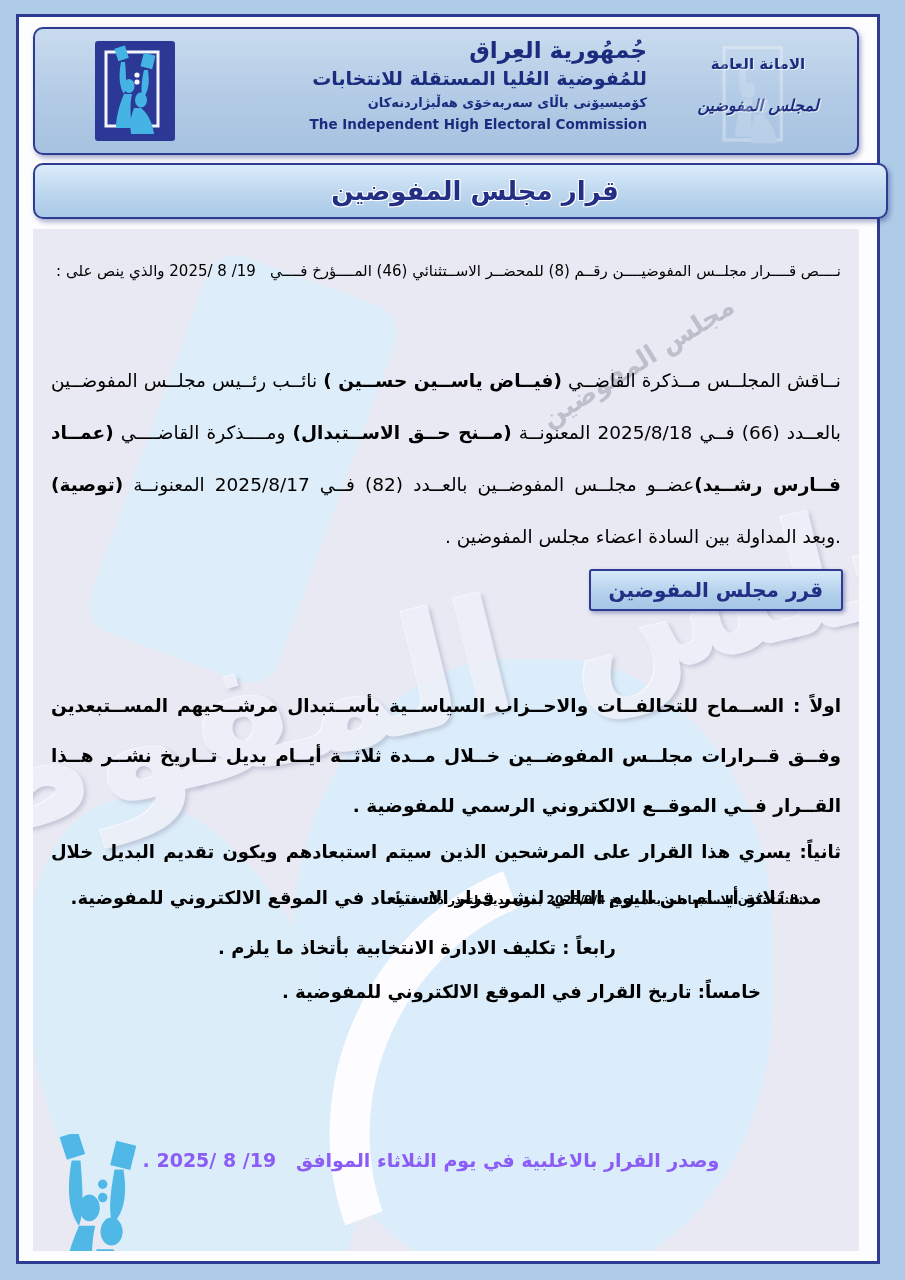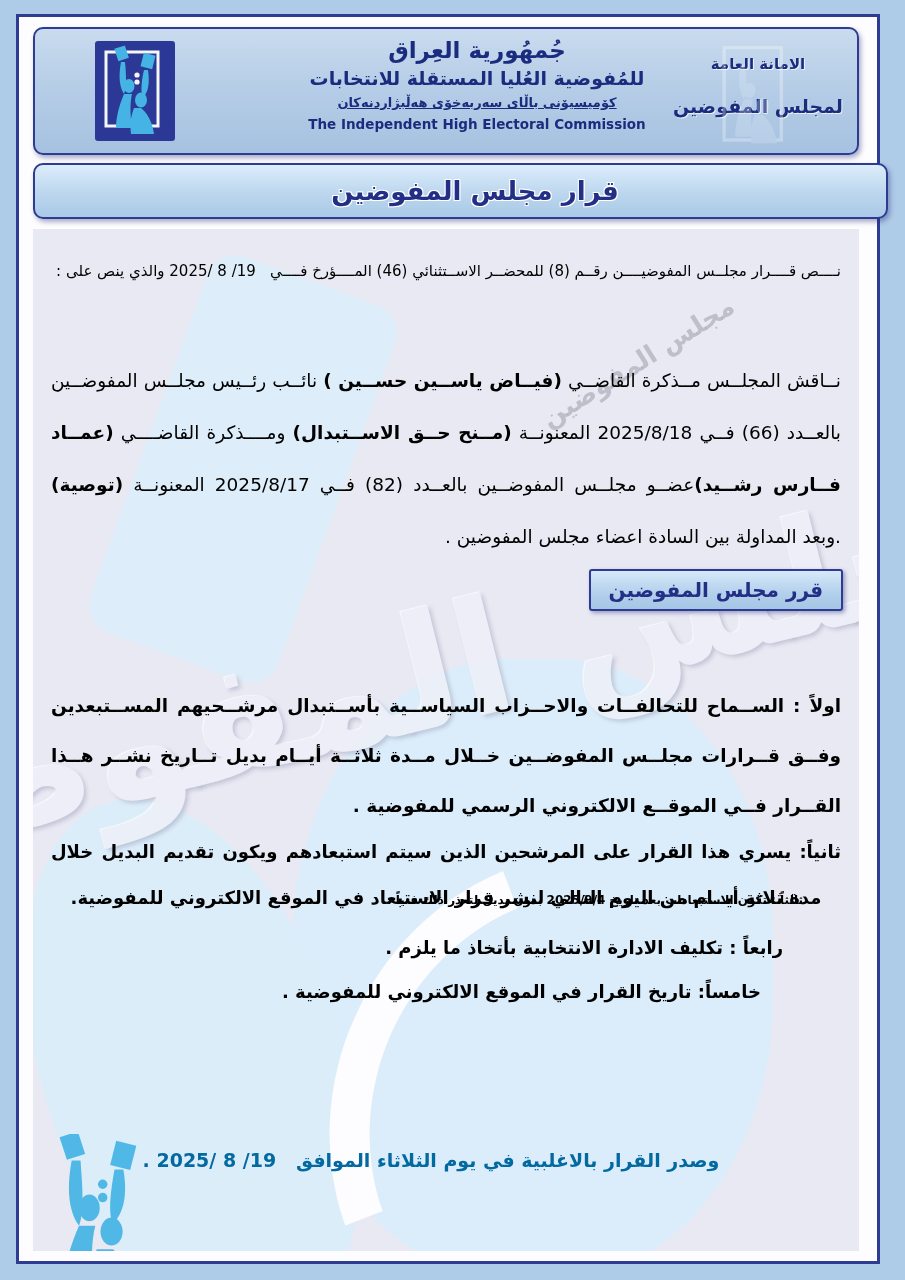--- a/index.html
+++ b/index.html
@@ -14,28 +14,28 @@
     border:3px solid #2e3b92;background:#fdfdff;
   }
   
   .header-box{
     position:absolute;left:14px;top:10px;width:822px;height:124px;
     border:2px solid #2e3b92;border-radius:10px;
     background:linear-gradient(180deg,#c9dbee 0%,#b3cbe6 55%,#a6c2e0 100%);
     box-shadow:2px 3px 5px rgba(40,50,120,.4);
   }
   .hdr-logo{position:absolute;left:60px;top:12px;}
-  .hdr-center{position:absolute;left:272px;top:6px;width:340px;text-align:center;color:#1b2c7e;}
+  .hdr-center{position:absolute;left:272px;top:6px;width:340px;text-align:right;color:#1b2c7e;}
   .hdr-center .l1{font-size:23px;font-weight:bold;line-height:30px;}
   .hdr-center .l2{font-size:19px;font-weight:bold;line-height:27px;}
-  .hdr-center .l3{font-size:13px;font-weight:bold;line-height:22px;text-decoration:underline;}
+  .hdr-center .l3{font-size:13px;font-weight:bold;line-height:22px;}
   .hdr-center .l4{font-size:13.5px;font-weight:bold;line-height:20px;}
   .hdr-right{position:absolute;right:14px;top:18px;width:170px;text-align:center;color:#1b2c7e;}
   .hdr-right .s1{font-size:15px;font-weight:bold;line-height:34px;text-shadow:1px 1px 0 rgba(255,255,255,.7);}
-  .hdr-right .s2{font-size:19px;font-weight:bold;line-height:50px;text-shadow:1px 1px 0 rgba(255,255,255,.7);}
+  .hdr-right .s2{font-size:16px;font-weight:bold;line-height:50px;text-shadow:1px 1px 0 rgba(255,255,255,.7);font-style:italic;}
   .hdr-right .ghost{position:absolute;left:38px;top:-6px;opacity:.3;}
   
   .banner{
     position:absolute;left:14px;top:146px;width:822px;height:52px;
     border:2px solid #2e3b92;border-radius:10px;
     background:linear-gradient(180deg,#dcedfb 0%,#bcd6ee 55%,#a9c9e7 100%);
     box-shadow:2px 3px 5px rgba(40,50,120,.4);
     display:flex;align-items:center;justify-content:center;padding-left:29px;
   }
   .banner .t{
@@ -74,25 +74,25 @@
     position:absolute;right:16px;top:340px;
     border:2px solid #2e3b92;border-radius:3px;
     background:linear-gradient(180deg,#d6e9f9 0%,#b2cfeb 60%,#a6c6e6 100%);
     box-shadow:2px 2px 4px rgba(50,60,130,.45);
     padding:7px 18px;font-size:20px;font-weight:bold;color:#232e85;direction:rtl;
   }
   .item{direction:rtl;font-weight:bold;color:#000;}
   .item-1{position:absolute;left:18px;top:452px;width:790px;font-size:18.5px;line-height:50px;text-align:justify;}
   .item-2{position:absolute;left:18px;top:600px;width:790px;font-size:18px;line-height:46px;text-align:justify;text-align-last:center;}
   .item-3{position:absolute;left:18px;top:664px;width:790px;font-size:12px;text-align:right;padding-left:0;padding-right:38px;box-sizing:border-box;}
-  .item-4{position:absolute;left:18px;top:708px;width:790px;font-size:18px;text-align:right;padding-right:58px;box-sizing:border-box;}
+  .item-4{position:absolute;left:18px;top:708px;width:790px;font-size:18px;text-align:center;padding-right:58px;box-sizing:border-box;}
   .item-5{position:absolute;left:18px;top:752px;width:790px;font-size:18px;text-align:right;padding-right:80px;box-sizing:border-box;}
   .closing{
     position:absolute;left:18px;top:920px;width:760px;direction:rtl;text-align:center;
-    font-size:19px;font-weight:bold;color:#0369a1;
+    font-size:19px;font-weight:bold;color:#8b5cf6;
   }
 </style>
 </head>
 <body>
 
 <div class="frame">
 
   <div class="header-box">
 
     <div class="hdr-logo">

